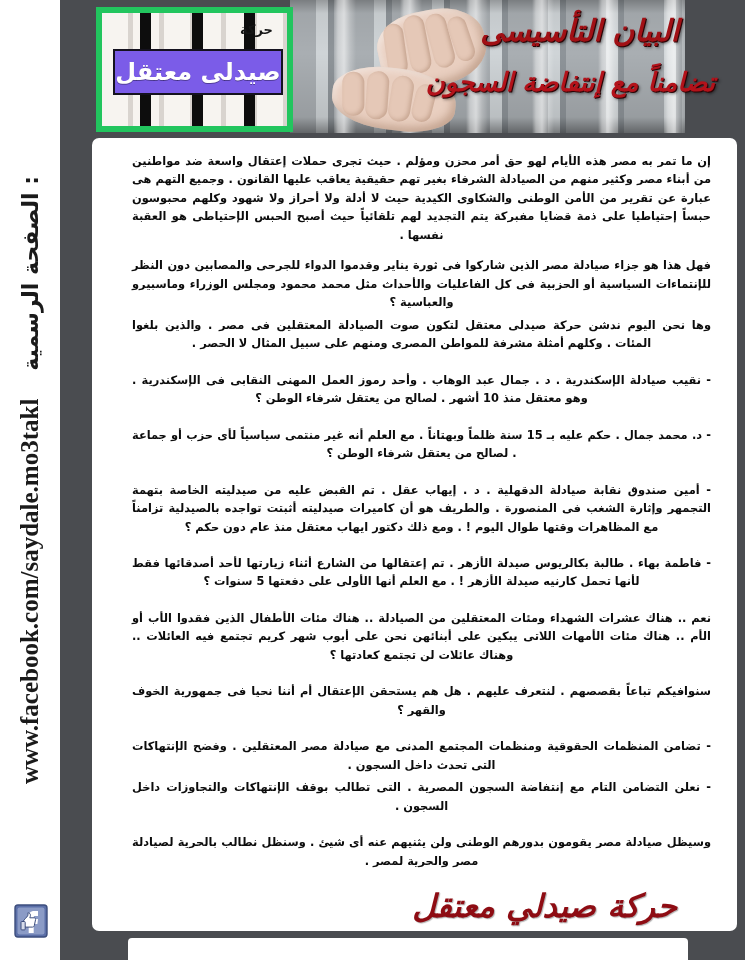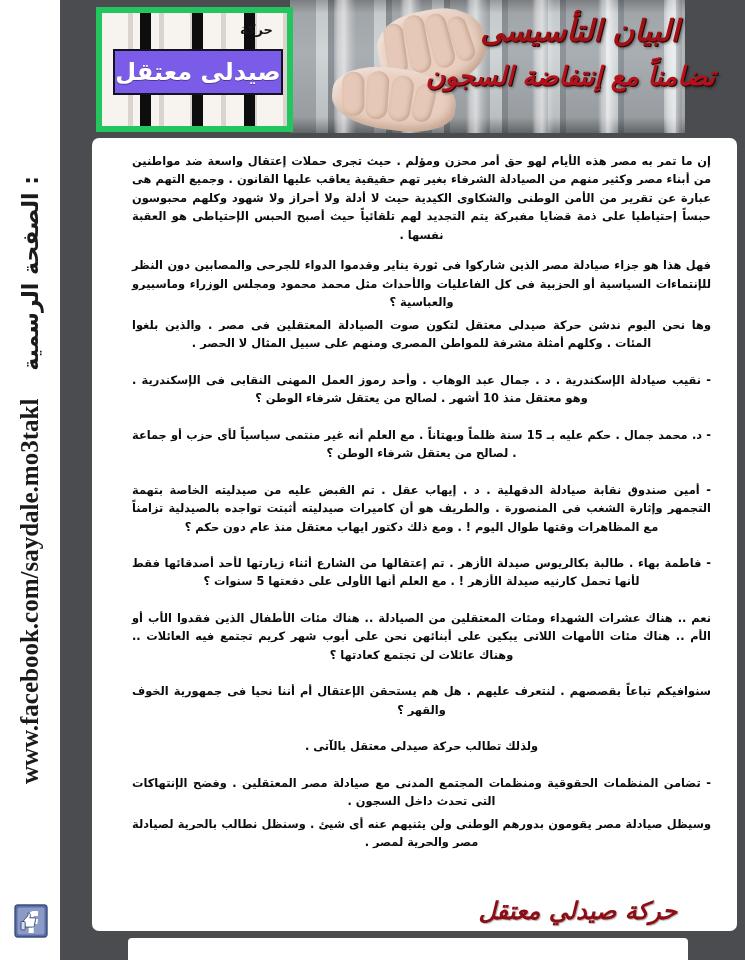--- a/index.html
+++ b/index.html
@@ -228,21 +228,21 @@
     line-height: 1.25;
     font-style: italic;
   }
   .banner-title .line2 {
     font-family: "DejaVu Sans", sans-serif;
     font-size: 26px;
     font-weight: 700;
     color: #b3121a;
     text-shadow: 1px 1px 0 #2b0406, 2px 2px 3px rgba(0,0,0,0.45);
     line-height: 1.3;
-    margin-top: 10px;
+    margin-top: 16px;
     margin-right: -36px;
     font-style: italic;
   }
 
   
   .doc-body {
     position: absolute;
     left: 92px;
     top: 138px;
     width: 645px;
@@ -270,21 +270,21 @@
     letter-spacing: -0.15px;
   }
   .para.tight { margin-bottom: 4px; }
   .para.gap   { margin-bottom: 18px; }
 
   .sig {
     position: absolute;
     right: 60px;
     bottom: 6px;
     font-family: "DejaVu Sans", sans-serif;
-    font-size: 24px;
+    font-size: 32px;
     font-weight: 700;
     color: #8e0c13;
     direction: rtl;
     font-style: italic;
     text-shadow: 1px 1px 1px rgba(0,0,0,0.3);
   }
 
   
   .bottom-strip {
     position: absolute;
@@ -374,22 +374,22 @@
   <div class="doc-body">
     <p class="para">إن ما تمر به مصر هذه الأيام لهو حق أمر محزن ومؤلم . حيث تجرى حملات إعتقال واسعة ضد مواطنين من أبناء مصر وكثير منهم من الصيادلة الشرفاء بغير تهم حقيقية يعاقب عليها القانون . وجميع التهم هى عبارة عن تقرير من الأمن الوطنى والشكاوى الكيدية حيث لا أدلة ولا أحراز ولا شهود وكلهم محبوسون حبساً إحتياطيا على ذمة قضايا مفبركة يتم التجديد لهم تلقائياً حيث أصبح الحبس الإحتياطى هو العقبة نفسها .</p>
     <p class="para tight">فهل هذا هو جزاء صيادلة مصر الذين شاركوا فى ثورة يناير وقدموا الدواء للجرحى والمصابين دون النظر للإنتماءات السياسية أو الحزبية فى كل الفاعليات والأحداث مثل محمد محمود ومجلس الوزراء وماسبيرو والعباسية ؟</p>
     <p class="para gap">وها نحن اليوم ندشن حركة صيدلى معتقل لتكون صوت الصيادلة المعتقلين فى مصر . والذين بلغوا المئات . وكلهم أمثلة مشرفة للمواطن المصرى ومنهم على سبيل المثال لا الحصر .</p>
     <p class="para gap">- نقيب صيادلة الإسكندرية . د . جمال عبد الوهاب . وأحد رموز العمل المهنى النقابى فى الإسكندرية . وهو معتقل منذ 10 أشهر . لصالح من يعتقل شرفاء الوطن ؟</p>
     <p class="para gap">- د. محمد جمال . حكم عليه بـ 15 سنة ظلماً وبهتاناً . مع العلم أنه غير منتمى سياسياً لأى حزب أو جماعة . لصالح من يعتقل شرفاء الوطن ؟</p>
     <p class="para gap">- أمين صندوق نقابة صيادلة الدقهلية . د . إيهاب عقل . تم القبض عليه من صيدليته الخاصة بتهمة التجمهر وإثارة الشغب فى المنصورة . والطريف هو أن كاميرات صيدليته أثبتت تواجده بالصيدلية تزامناً مع المظاهرات وقتها طوال اليوم ! . ومع ذلك دكتور ايهاب معتقل منذ عام دون حكم ؟</p>
     <p class="para gap">- فاطمة بهاء . طالبة بكالريوس صيدلة الأزهر . تم إعتقالها من الشارع أثناء زيارتها لأحد أصدقائها فقط لأنها تحمل كارنيه صيدلة الأزهر ! . مع العلم أنها الأولى على دفعتها 5 سنوات ؟</p>
     <p class="para gap">نعم .. هناك عشرات الشهداء ومئات المعتقلين من الصيادلة .. هناك مئات الأطفال الذين فقدوا الأب أو الأم .. هناك مئات الأمهات اللاتى يبكين على أبنائهن نحن على أبوب شهر كريم تجتمع فيه العائلات .. وهناك عائلات لن تجتمع كعادتها ؟</p>
     <p class="para gap">سنوافيكم تباعاً بقصصهم . لنتعرف عليهم . هل هم يستحقن الإعتقال أم أننا نحيا فى جمهورية الخوف والقهر ؟</p>
-    <p class="para gap">ولذلك تطالب حركة صيدلى معتقل بالآتى .</p>
     <p class="para tight">- تضامن المنظمات الحقوقية ومنظمات المجتمع المدنى مع صيادلة مصر المعتقلين . وفضح الإنتهاكات التى تحدث داخل السجون .</p>
+    <p class="para gap">- نعلن التضامن التام مع إنتفاضة السجون المصرية . التى تطالب بوقف الإنتهاكات والتجاوزات داخل السجون .</p>
     <p class="para">وسيظل صيادلة مصر يقومون بدورهم الوطنى ولن يثنيهم عنه أى شيئ . وسنظل نطالب بالحرية لصيادلة مصر والحرية لمصر .</p>
 
     <div class="sig">حركة صيدلي معتقل</div>
   </div>
 
   <div class="bottom-strip"></div>
 
 </div>
 
 </body></html>

